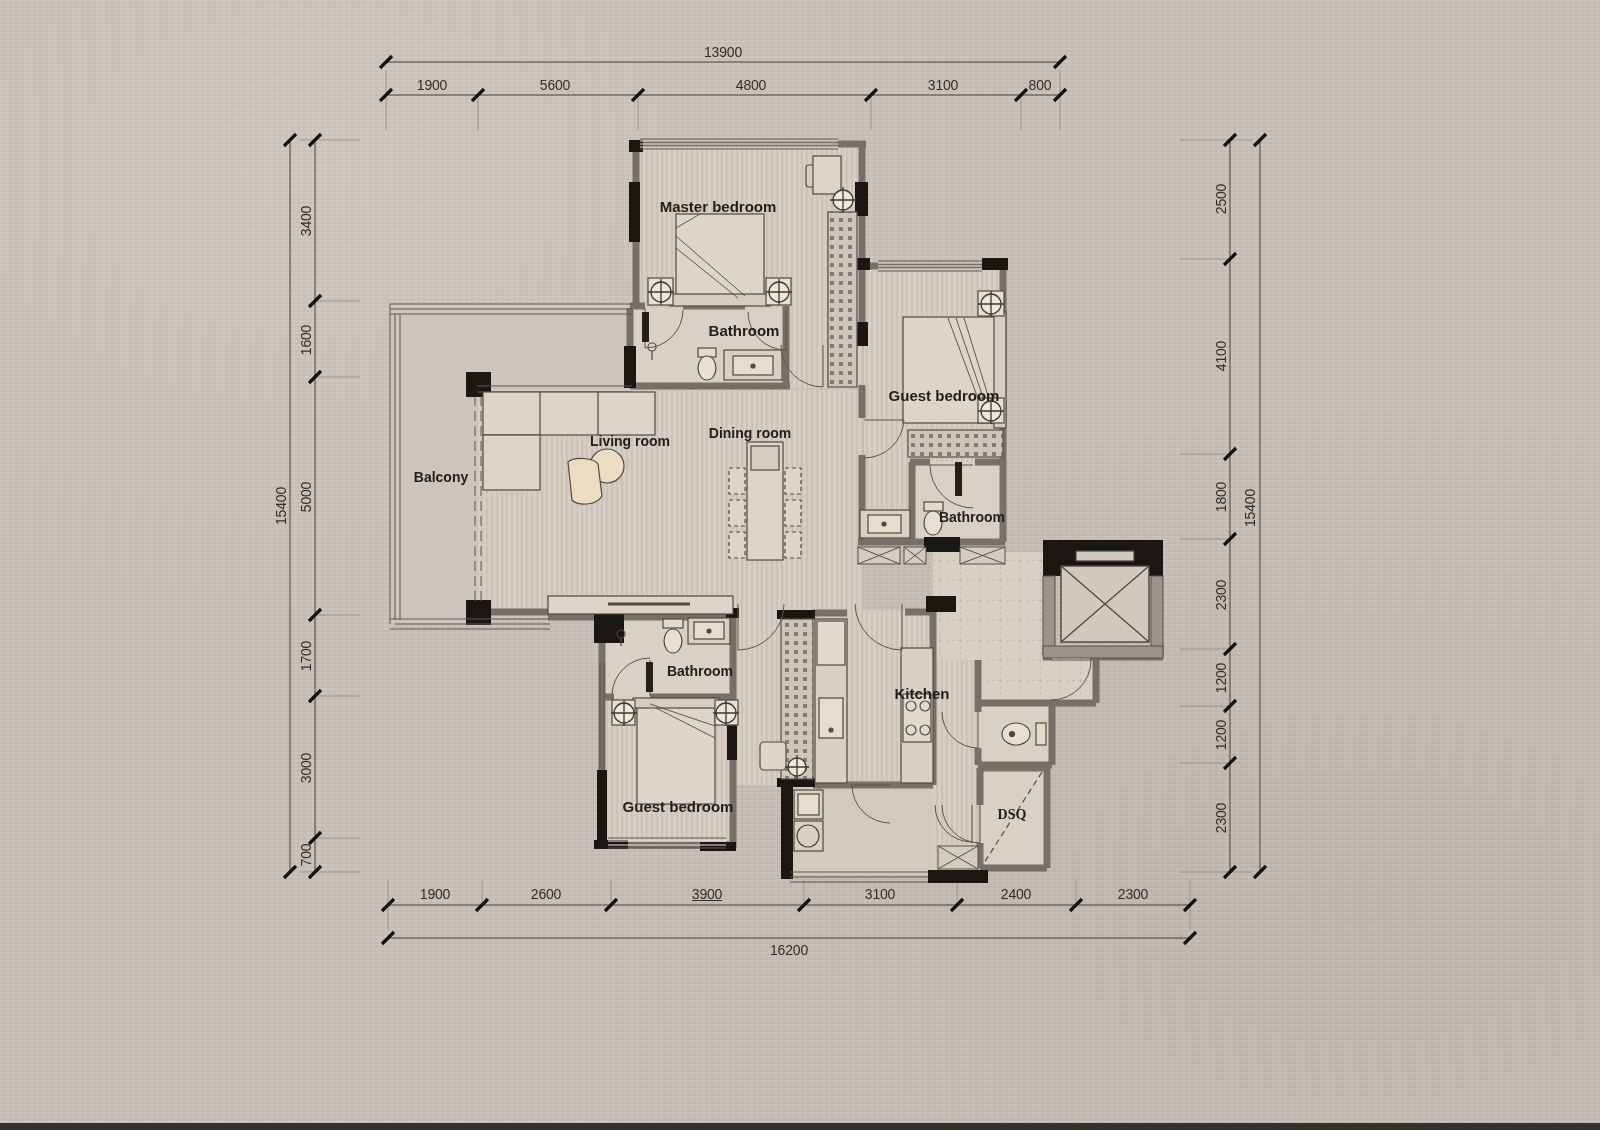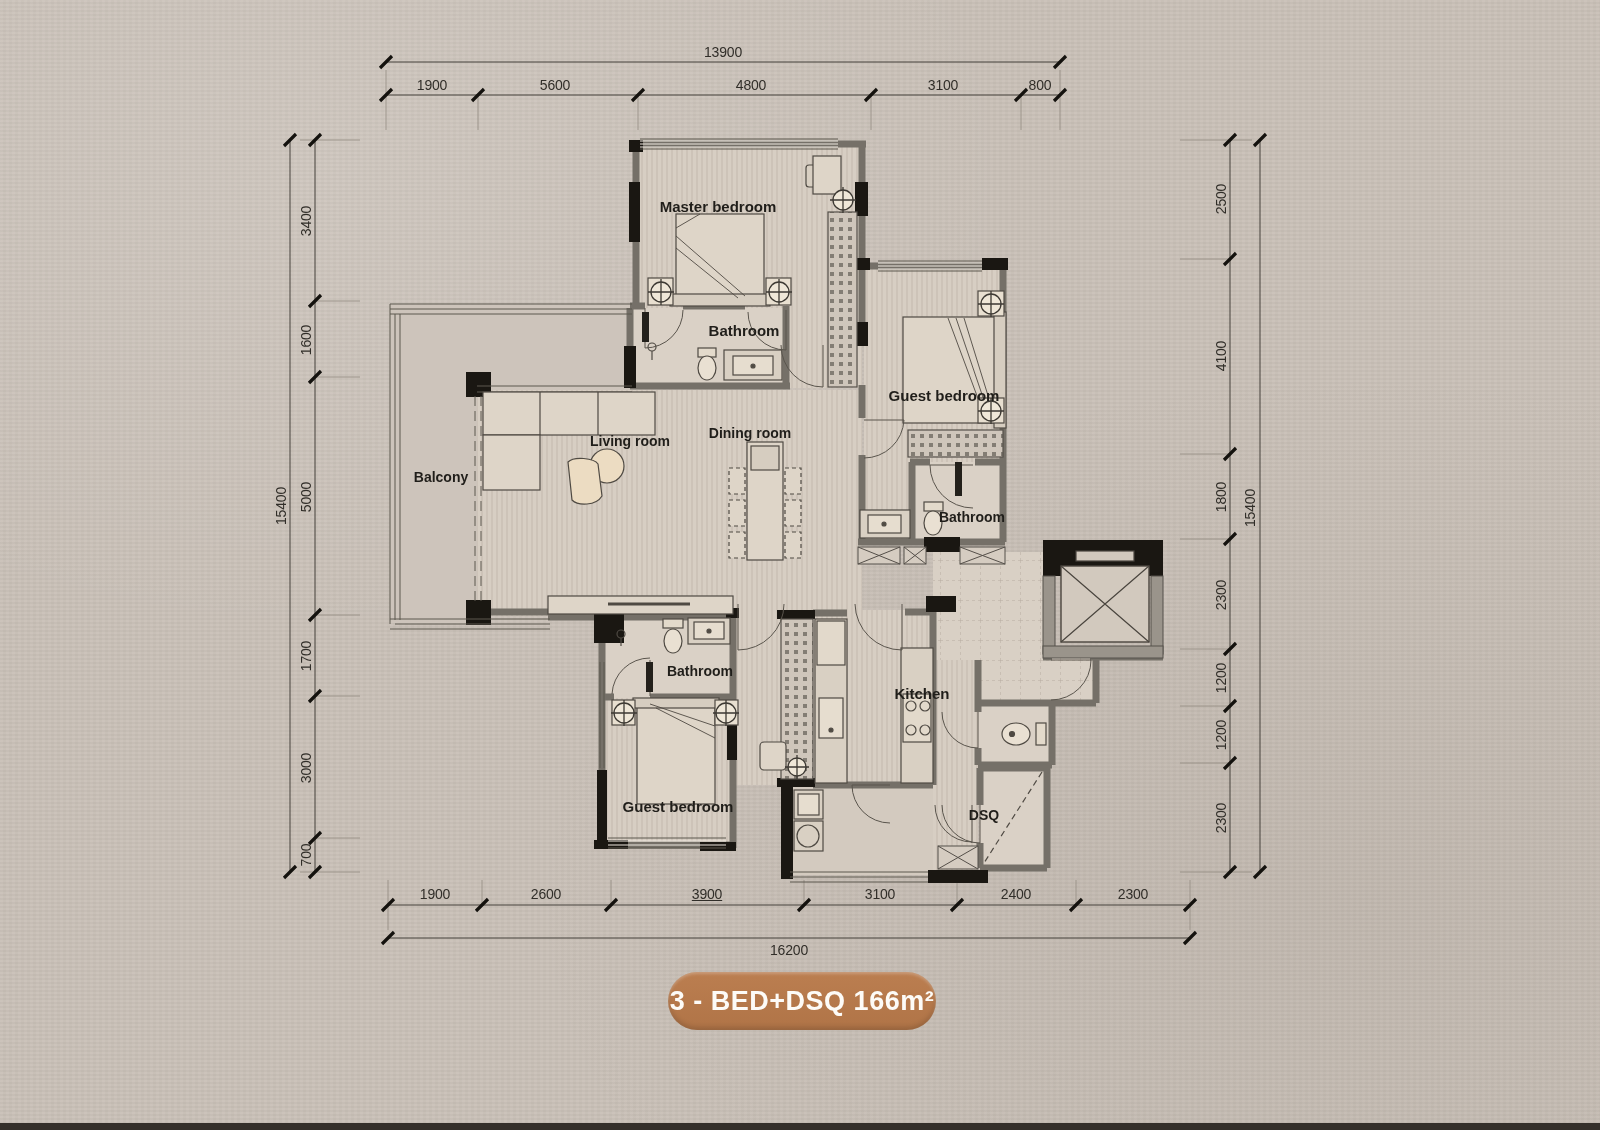--- a/index.html
+++ b/index.html
@@ -420,21 +420,21 @@
     <span class="lbl room-label" style="left:718px;top:206px;">Master bedroom</span>
     <span class="lbl room-label" style="left:744px;top:330px;">Bathroom</span>
     <span class="lbl room-label" style="left:944px;top:395px;">Guest bedroom</span>
     <span class="lbl room-label small" style="left:972px;top:517px;">Bathroom</span>
     <span class="lbl room-label small" style="left:622px;top:441px;padding-left:16px;">Living room</span>
     <span class="lbl room-label small" style="left:750px;top:433px;">Dining room</span>
     <span class="lbl room-label small" style="left:424px;top:477px;margin-left:17px;">Balcony</span>
     <span class="lbl room-label small" style="left:700px;top:671px;">Bathroom</span>
     <span class="lbl room-label" style="left:678px;top:806px;">Guest bedroom</span>
     <span class="lbl room-label" style="left:874px;top:693px;margin-left:48px;">Kitchen</span>
-    <span class="lbl room-label small" style="left:984px;top:815px;">DSQ</span>
+    <span class="lbl room-label small" style="left:1012px;top:815px;font-family:Liberation Serif, serif;">DSQ</span>
 
     <span class="lbl dim-label" style="left:723px;top:52px;">13900</span>
     <span class="lbl dim-label" style="left:432px;top:85px;">1900</span>
     <span class="lbl dim-label" style="left:555px;top:85px;">5600</span>
     <span class="lbl dim-label" style="left:751px;top:85px;">4800</span>
     <span class="lbl dim-label" style="left:943px;top:85px;">3100</span>
     <span class="lbl dim-label" style="left:1040px;top:85px;">800</span>
 
     <span class="lbl dim-label rot" style="left:281px;top:506px;">15400</span>
     <span class="lbl dim-label rot" style="left:306px;top:221px;">3400</span>
@@ -455,18 +455,15 @@
 
     <span class="lbl dim-label" style="left:435px;top:894px;">1900</span>
     <span class="lbl dim-label" style="left:546px;top:894px;">2600</span>
     <span class="lbl dim-label" style="left:707px;top:894px;text-decoration:underline;">3900</span>
     <span class="lbl dim-label" style="left:880px;top:894px;">3100</span>
     <span class="lbl dim-label" style="left:1016px;top:894px;">2400</span>
     <span class="lbl dim-label" style="left:1133px;top:894px;">2300</span>
     <span class="lbl dim-label" style="left:789px;top:950px;">16200</span>
   </div>
 
-  <div class="badge">
-    <span>3 - BED+DSQ  166m²</span>
-  </div>
 
   <div class="bottom-bar"></div>
 </div>
 
 </body></html>

